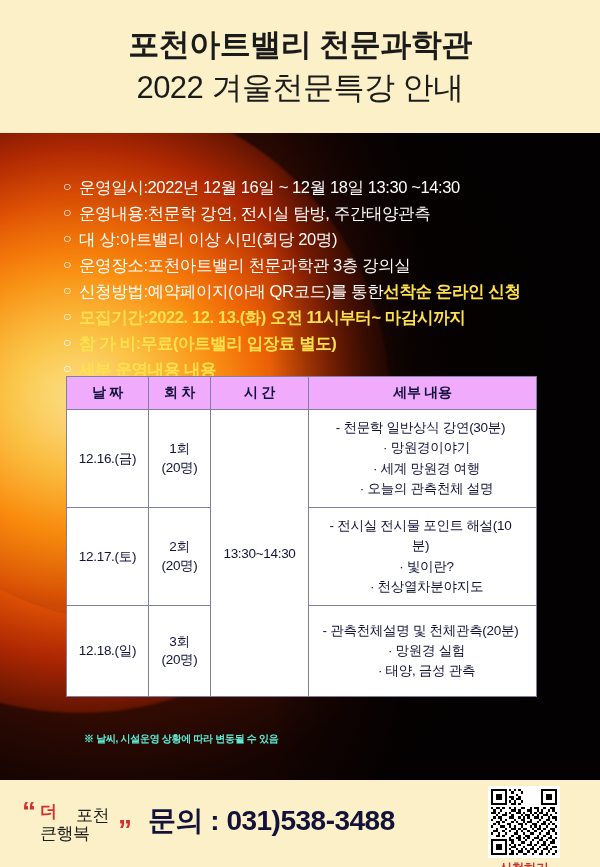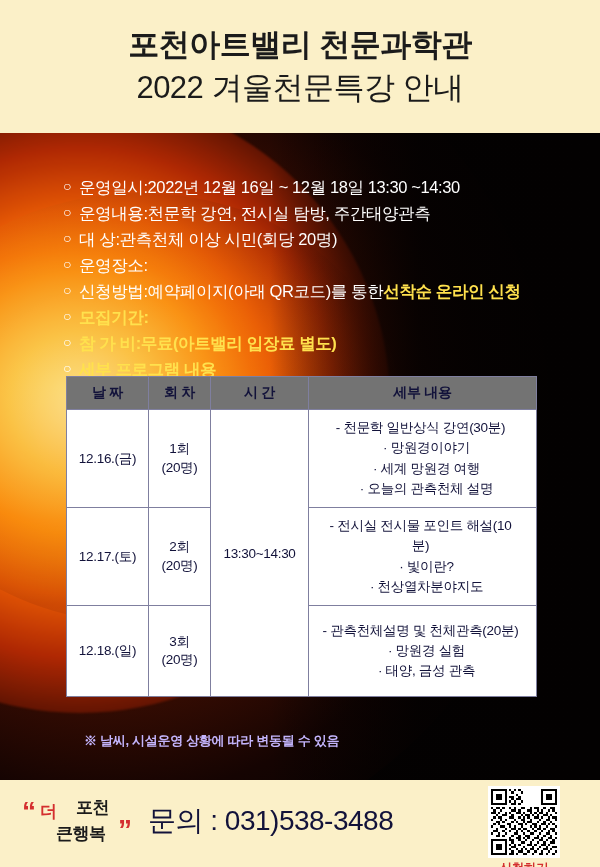--- a/index.html
+++ b/index.html
@@ -160,21 +160,21 @@
   }
   table.sched th, table.sched td {
     border: 1px solid #7f7f9f;
     color: #12123a;
     text-align: center;
     vertical-align: middle;
     font-size: 13.5px;
     letter-spacing: -0.3px;
   }
   table.sched thead th {
-    background: #737373;
+    background: #f0abfc;
     height: 30px;
     font-weight: bold;
     font-size: 14px;
   }
   .col-date { width: 82px; }
   .col-sess { width: 62px; }
   .col-time { width: 98px; }
   .col-det  { width: 228px; }
   td.date-cell { height: 88px; font-size: 14px; margin-left: 24px; }
   td.sess-cell { line-height: 1.35; font-size: 13.5px; }
@@ -184,22 +184,22 @@
     line-height: 1.5;
     font-size: 13px;
   }
   td.detail-cell .d-title { display: block; }
   td.detail-cell .d-sub { display: block; padding-left: 12px; }
 
   .note {
     position: absolute;
     left: 84px;
     top: 599px;
-    font-size: 13px;
-    color: #c4b5fd;
+    font-size: 10px;
+    color: #5eead4;
     font-weight: bold;
     letter-spacing: -0.3px;
     white-space: nowrap;
   }
 
   
   .footer {
     position: absolute;
     left: 0;
     top: 780px;
@@ -231,36 +231,36 @@
     line-height: 1;
   }
   .logo-t1 {
     position: absolute;
     left: 18px; top: 4px;
     font-size: 17px; font-weight: bold; color: #d42f2f;
     letter-spacing: -0.5px;
   }
   .logo-t2 {
     position: absolute;
-    left: 54px; top: 0;
-    font-size: 17px; font-weight: bold; color: #1b1b1b;
+    left: 54px; top: 8px;
+    font-size: 17px; font-weight: normal; color: #1b1b1b;
     letter-spacing: -0.5px;
   }
   .logo-t3 {
     position: absolute;
-    left: 34px; top: 26px;
-    font-size: 17px; font-weight: bold; color: #1b1b1b;
+    left: 18px; top: 26px;
+    font-size: 17px; font-weight: normal; color: #1b1b1b;
     letter-spacing: -0.5px;
   }
   .contact {
     position: absolute;
     left: 148px;
     top: 22px;
     font-size: 28px;
-    font-weight: normal;
+    font-weight: bold;
     color: #12123a;
     letter-spacing: -0.5px;
     white-space: nowrap;
   }
   .qr-block {
     position: absolute;
     left: 487px;
     top: 6px;
     width: 74px;
     text-align: center;
@@ -305,44 +305,46 @@
         <span class="info-text"> 2022년 12월 16일 ~ 12월 18일 13:30 ~14:30</span>
       </div>
       <div class="info-row">
         <span class="bullet">○</span>
         <span class="info-label">운영내용:</span>
         <span class="info-text"> 천문학 강연, 전시실 탐방, 주간태양관측</span>
       </div>
       <div class="info-row">
         <span class="bullet">○</span>
         <span class="info-label">대     상:</span>
-        <span class="info-text"> 관측천체 이상 시민(회당 20명)</span>
+        <span class="info-text"> 아트밸리 이상 시민(회당 20명)</span>
       </div>
       <div class="info-row">
         <span class="bullet">○</span>
         <span class="info-label">운영장소:</span>
+        <span class="info-text"> 포천아트밸리 천문과학관 3층 강의실</span>
       </div>
       <div class="info-row">
         <span class="bullet">○</span>
         <span class="info-label">신청방법:</span>
         <span class="info-text"> 예약페이지(아래 QR코드)를 통한 </span>
         <span class="hl-yellow">선착순 온라인 신청</span>
       </div>
       <div class="info-row">
         <span class="bullet">○</span>
         <span class="info-label hl-yellow">모집기간:</span>
+        <span class="info-text hl-yellow"> 2022. 12. 13.(화) 오전 11시부터~ 마감시까지</span>
       </div>
       <div class="info-row">
         <span class="bullet">○</span>
         <span class="info-label hl-yellow">참 가 비:</span>
         <span class="info-text hl-yellow"> 무료(아트밸리 입장료 별도)</span>
       </div>
       <div class="info-row">
         <span class="bullet">○</span>
-        <span class="info-label hl-yellow">세부 프로그램 내용</span>
+        <span class="info-label hl-yellow">세부 운영내용 내용</span>
       </div>
     </div>
 
     <div class="table-wrap">
       <table class="sched">
         <colgroup>
           <col class="col-date">
             <col class="col-sess">
             <col class="col-time">
             <col class="col-det">

